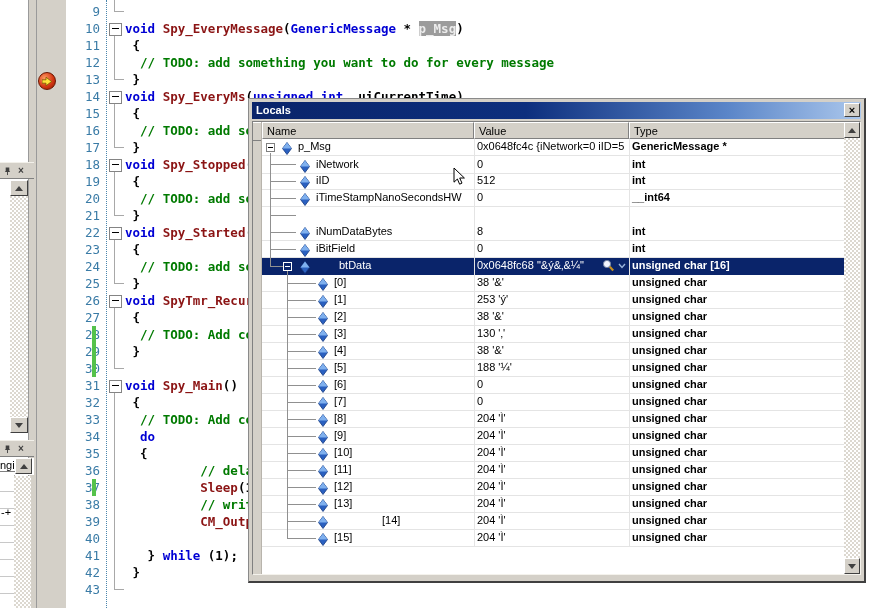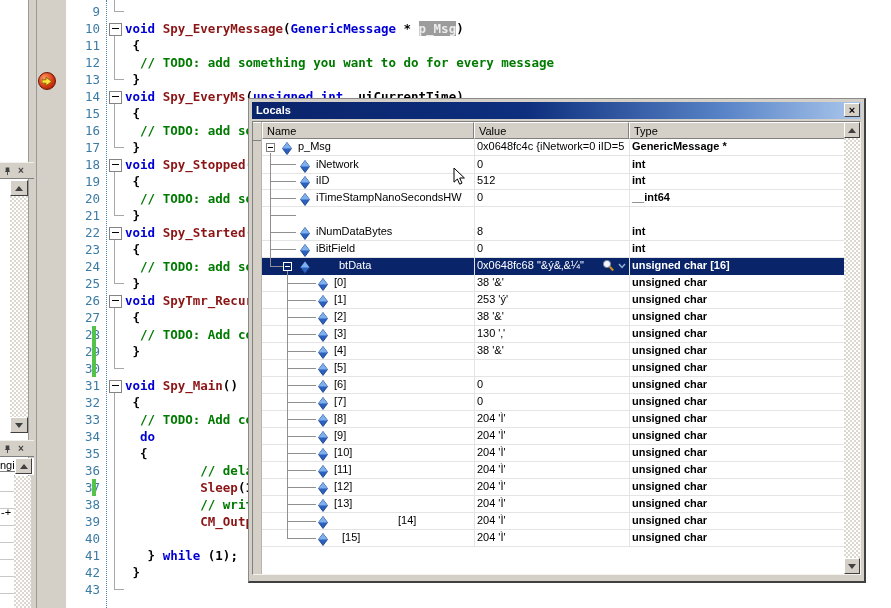--- a/index.html
+++ b/index.html
@@ -448,20 +448,23 @@
             </div>
           </div>
           <div class="lrow" style="top: 221px;">
             <div class="lcell lname">
               <div class="gem" style="left: 56px;"><svg width="10" height="13" viewBox="0 0 10 13">
                   <polygon points="5,0.5 9.5,6.5 5,12.5 0.5,6.5" fill="#2a60c0" stroke="#173a80" stroke-width="0.8"></polygon>
                   <polygon points="5,0.5 9.5,6.5 0.5,6.5" fill="#7fb0ee"></polygon>
                 </svg></div>
               <div class="ltext" style="left: 72px;">[5]</div>
             </div>
+            <div class="lcell lvalue">
+              <div class="ltext" style="left: 3px;">188 '¼'</div>
+            </div>
             <div class="lcell ltype">
               <div class="ltext" style="left: 3px;">unsigned char</div>
             </div>
           </div>
           <div class="lrow" style="top: 238px;">
             <div class="lcell lname">
               <div class="gem" style="left: 56px;"><svg width="10" height="13" viewBox="0 0 10 13">
                   <polygon points="5,0.5 9.5,6.5 5,12.5 0.5,6.5" fill="#2a60c0" stroke="#173a80" stroke-width="0.8"></polygon>
                   <polygon points="5,0.5 9.5,6.5 0.5,6.5" fill="#7fb0ee"></polygon>
                 </svg></div>
@@ -578,36 +581,36 @@
             <div class="lcell ltype">
               <div class="ltext" style="left: 3px;">unsigned char</div>
             </div>
           </div>
           <div class="lrow" style="top: 374px;">
             <div class="lcell lname">
               <div class="gem" style="left: 56px;"><svg width="10" height="13" viewBox="0 0 10 13">
                   <polygon points="5,0.5 9.5,6.5 5,12.5 0.5,6.5" fill="#2a60c0" stroke="#173a80" stroke-width="0.8"></polygon>
                   <polygon points="5,0.5 9.5,6.5 0.5,6.5" fill="#7fb0ee"></polygon>
                 </svg></div>
-              <div class="ltext" style="left: 88px; padding-left: 48px;">[14]</div>
+              <div class="ltext" style="left: 72px; padding-left: 48px;">[14]</div>
             </div>
             <div class="lcell lvalue">
               <div class="ltext" style="left: 3px;">204 'Ì'</div>
             </div>
             <div class="lcell ltype">
               <div class="ltext" style="left: 3px;">unsigned char</div>
             </div>
           </div>
           <div class="lrow" style="top: 391px;">
             <div class="lcell lname">
               <div class="gem" style="left: 56px;"><svg width="10" height="13" viewBox="0 0 10 13">
                   <polygon points="5,0.5 9.5,6.5 5,12.5 0.5,6.5" fill="#2a60c0" stroke="#173a80" stroke-width="0.8"></polygon>
                   <polygon points="5,0.5 9.5,6.5 0.5,6.5" fill="#7fb0ee"></polygon>
                 </svg></div>
-              <div class="ltext" style="left: 72px; margin-left: 8px;">[15]</div>
+              <div class="ltext" style="left: 72px;">[15]</div>
             </div>
             <div class="lcell lvalue">
               <div class="ltext" style="left: 3px;">204 'Ì'</div>
             </div>
             <div class="lcell ltype">
               <div class="ltext" style="left: 3px;">unsigned char</div>
             </div>
           </div>
           <div class="tline v" style="left: 8px; top: 14px; height: 113px;"></div>
           <div class="tline v" style="left: 25px; top: 132px; height: 267px;"></div>

